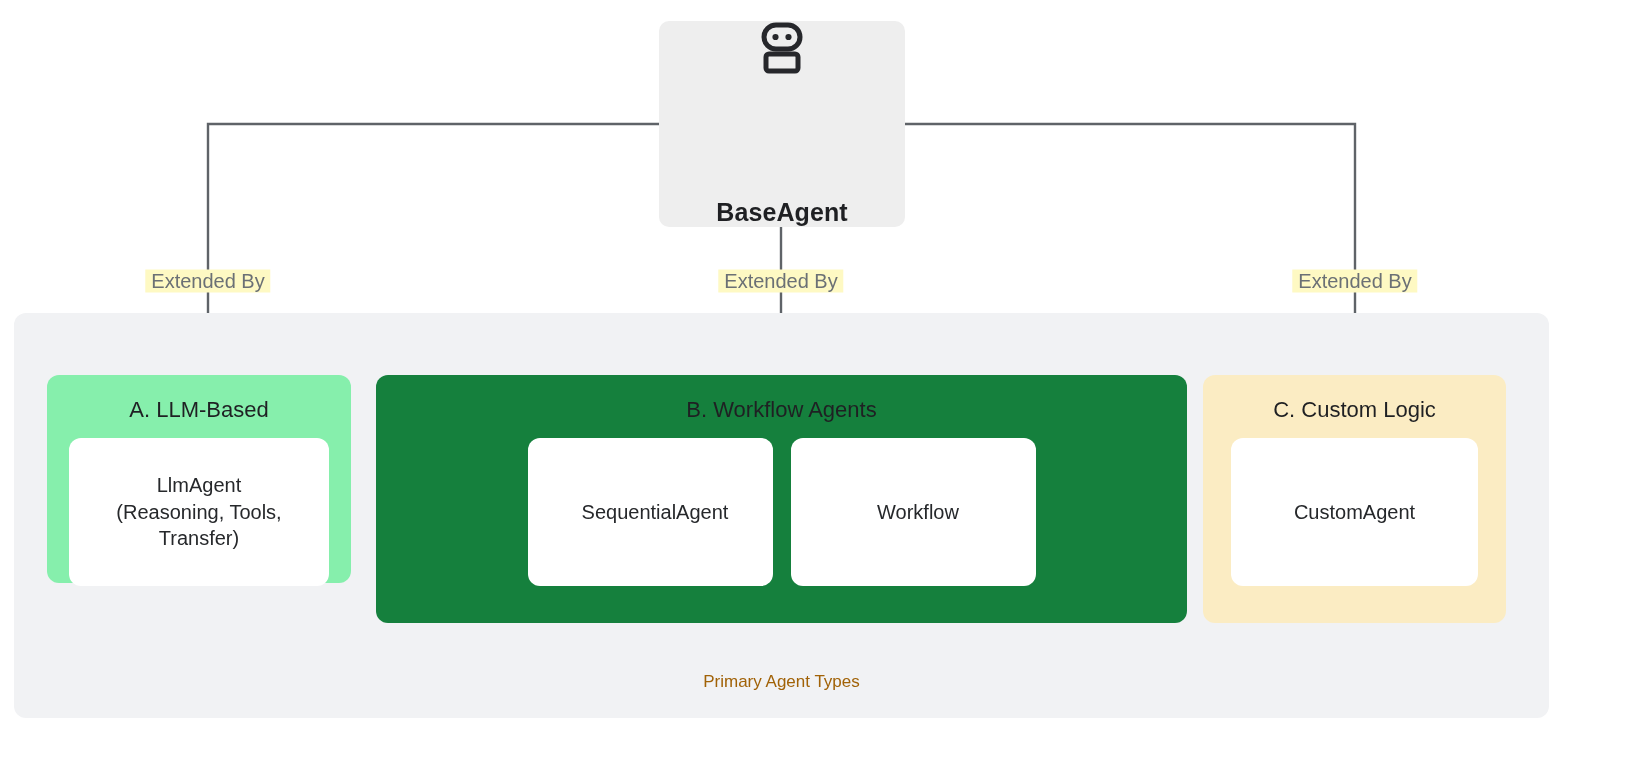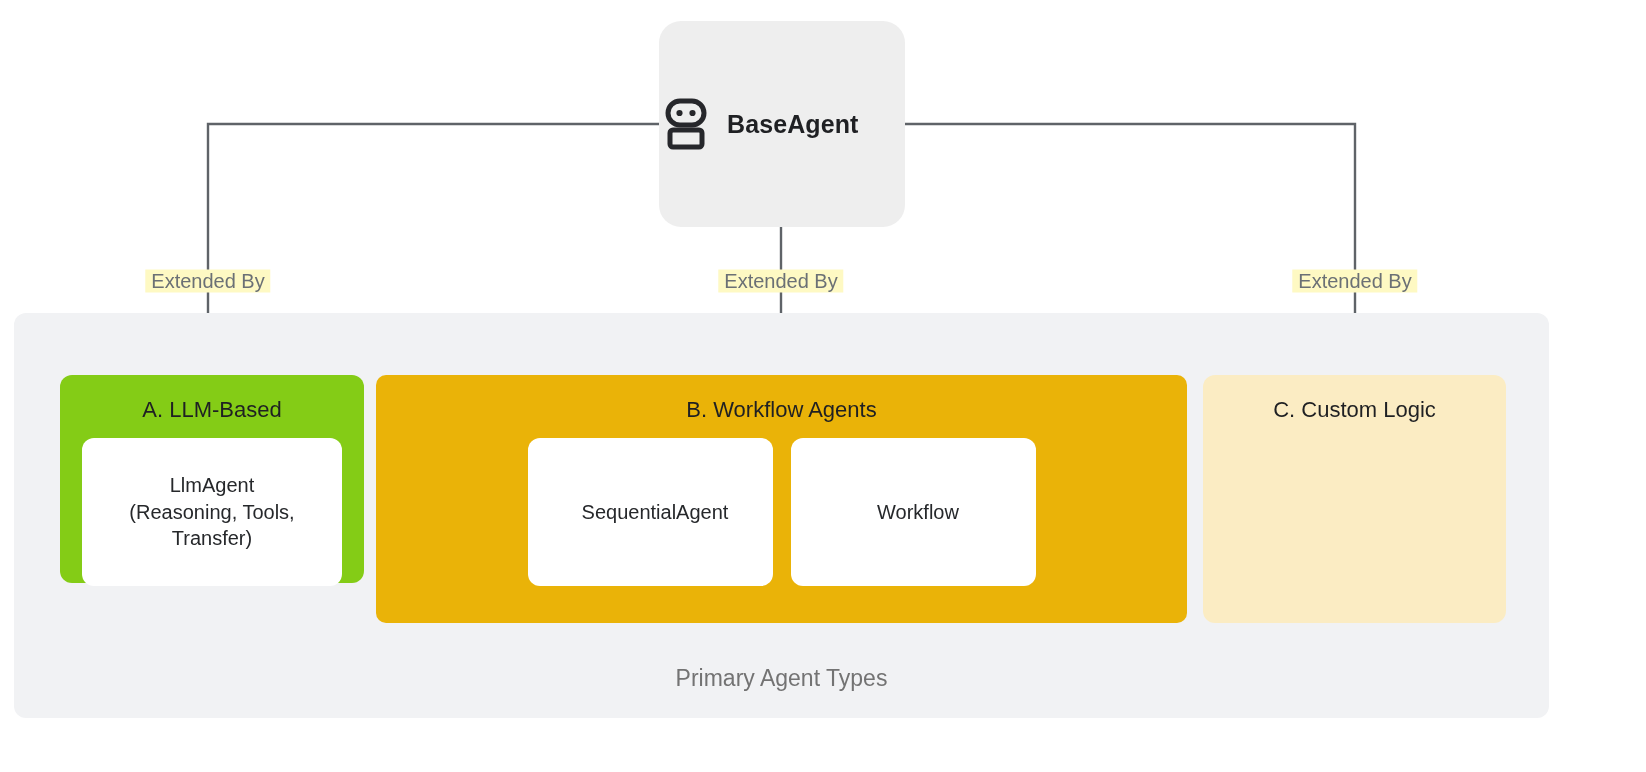--- a/index.html
+++ b/index.html
@@ -30,25 +30,25 @@
   }
 
   
   .root-node {
     position: absolute;
     left: 659px;
     top: 21px;
     width: 246px;
     height: 206px;
     background: #eeeeee;
-    border-radius: 22px;
-    display: flex;
-    flex-direction: row;
+    border-radius: 10px;
+    display: flex;
+    flex-direction: column;
     align-items: center;
-    justify-content: flex-start;
+    justify-content: space-between;
     gap: 14px;
     z-index: 3;
   }
   .root-icon {
     width: 54px;
     height: 54px;
     display: block;
   }
   .root-label {
     font-size: 25px;
@@ -79,22 +79,22 @@
     background: #f1f2f4;
     border-radius: 12px;
     z-index: 1;
   }
   .group-outer-caption {
     position: absolute;
     left: 0;
     right: 0;
     bottom: 26px;
     text-align: center;
-    font-size: 23px;
-    color: #737373;
+    font-size: 17px;
+    color: #a16207;
   }
 
   
   .cat {
     position: absolute;
     top: 375px;
     border-radius: 12px;
     z-index: 2;
     display: flex;
     flex-direction: column;
@@ -121,22 +121,22 @@
     justify-content: center;
     text-align: center;
     font-size: 20px;
     color: #26282b;
     line-height: 1.33;
     height: 148px;
     padding: 0 14px;
     box-sizing: border-box;
   }
 
-  #cat-a { left: 60px;   width: 304px; height: 208px; background: #84cc16; }
-  #cat-b { left: 376px;  width: 811px; height: 248px; background: #eab308; border-radius: 10px; }
+  #cat-a { left: 47px;   width: 304px; height: 208px; background: #86efac; }
+  #cat-b { left: 376px;  width: 811px; height: 248px; background: #15803d; }
   #cat-c { left: 1203px; width: 303px; height: 248px; background: #fbecc3; }
 
   #cat-a .card { width: 260px; }
   #cat-b .card { width: 245px; padding-left: 24px; }
   #cat-c .card { width: 247px; }
 </style>
 </head>
 <body>
 
 <div id="canvas">
@@ -183,15 +183,18 @@
   <div class="cat" id="cat-b">
     <div class="cat-title">B. Workflow Agents</div>
     <div class="cat-cards">
       <div class="card">SequentialAgent</div>
       <div class="card">Workflow</div>
     </div>
   </div>
 
   <div class="cat" id="cat-c">
     <div class="cat-title">C. Custom Logic</div>
+    <div class="cat-cards">
+      <div class="card">CustomAgent</div>
+    </div>
   </div>
 
 </div>
 
 </body></html>

